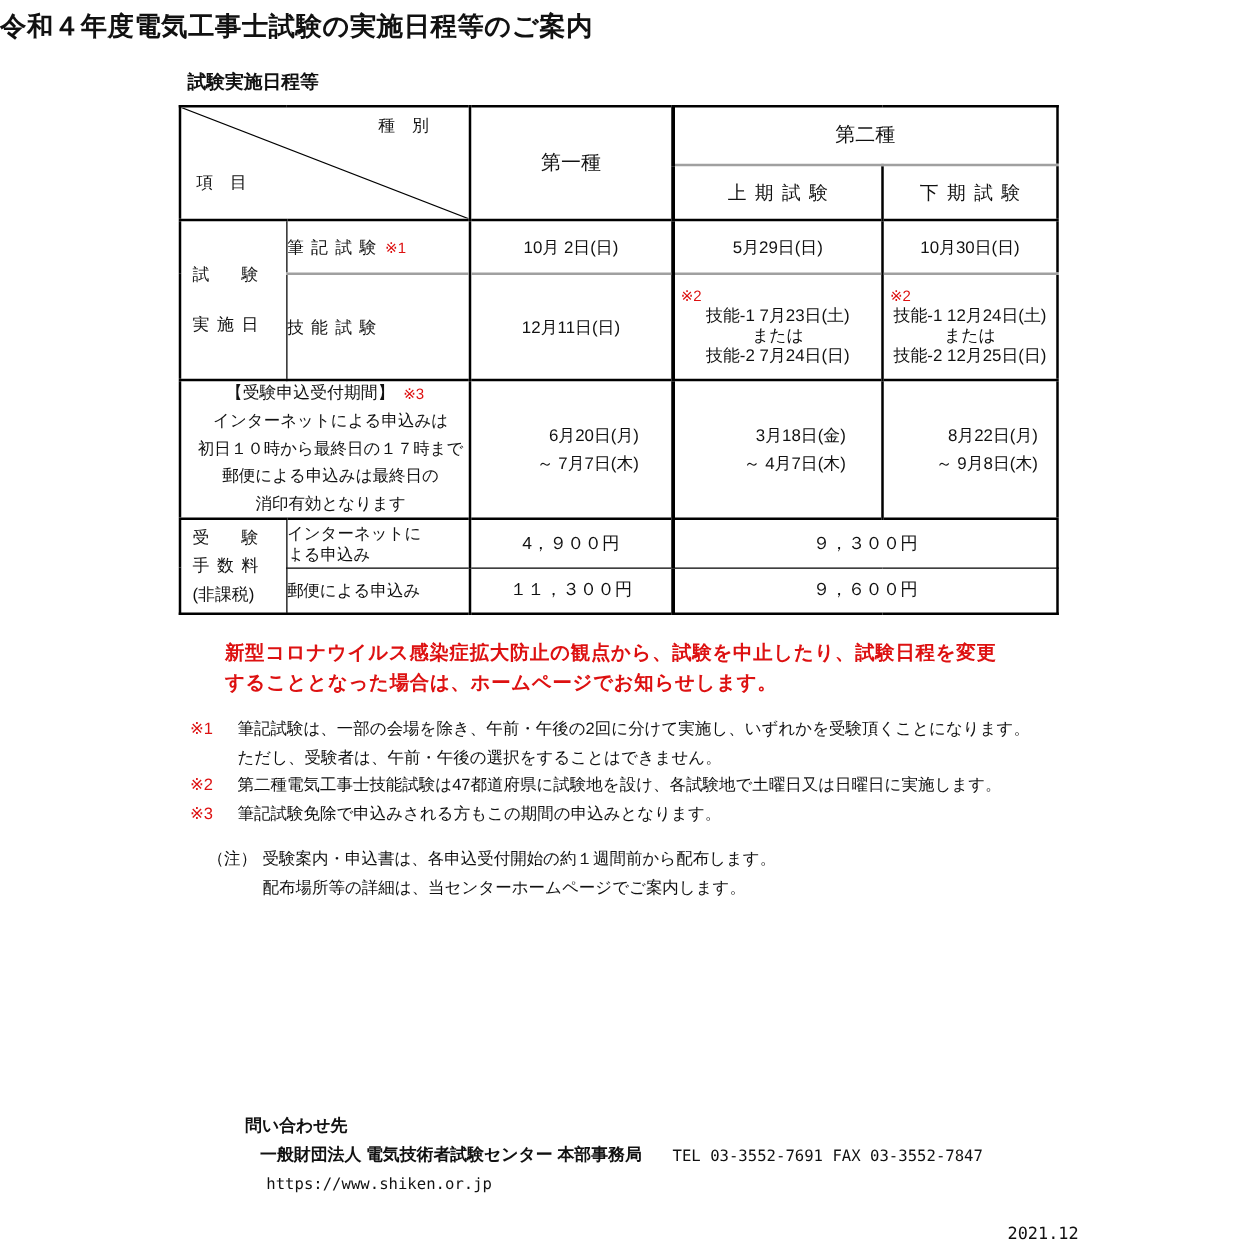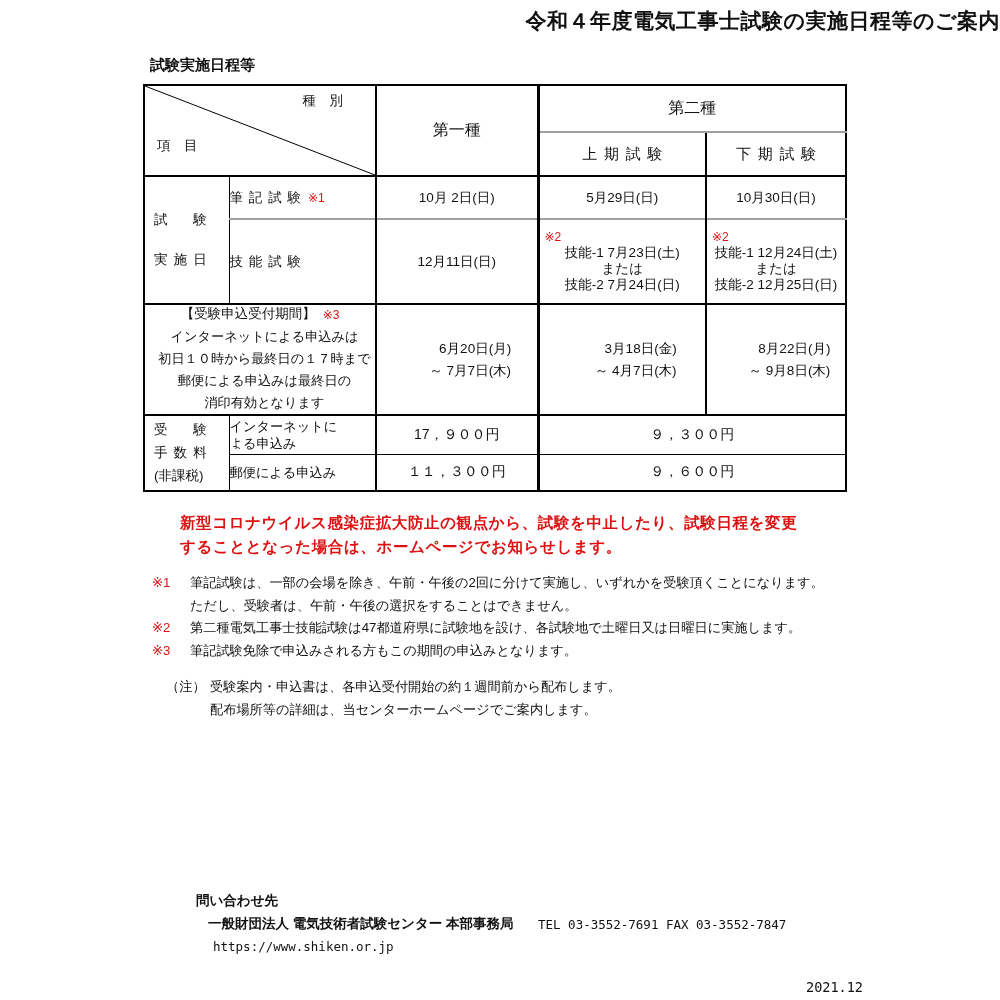--- a/index.html
+++ b/index.html
@@ -4,21 +4,21 @@
 <style>
   :root{
     --red:#dd1111;
     --grayline:#a0a0a0;
   }
   *{margin:0;padding:0;box-sizing:border-box;}
   html,body{width:1000px;height:1000px;background:#ffffff;
     font-family:"Liberation Sans","DejaVu Sans",sans-serif;color:#111;}
   .page{position:relative;width:1000px;height:1000px;overflow:hidden;background:#fff;}
 
-  .doc-title{position:absolute;left:0;right:0;top:7px;text-align:right;
+  .doc-title{position:absolute;left:0;right:0;top:7px;text-align:left;
     font-size:21px;font-weight:bold;letter-spacing:0.5px;}
   .section-heading{position:absolute;left:150px;top:56px;font-size:15px;font-weight:bold;}
 
   
   table.sched{position:absolute;left:143px;top:84px;border-collapse:collapse;
     table-layout:fixed;font-size:13.5px;border:2px solid #000;}
   table.sched td{border:1px solid #000;padding:0;vertical-align:middle;overflow:hidden;}
   .h47{height:47px}.h44{height:44px}.h43{height:43px}.h85{height:85px}
   .h110{height:110px}.h39{height:39px}.h37{height:37px}
   .bl2{border-left:2px solid #000 !important;}
@@ -180,21 +180,21 @@
       <tr class="h39">
         <td class="rowhead bt2" rowspan="2">
           <div class="rh-inner rh-fee">
             <span class="j2">受験</span>
             <span class="j2">手数料</span>
             <span>(非課税)</span>
           </div>
         </td>
         <td class="feelabel bt2">インターネットに
 よる申込み</td>
-        <td class="center fee bt2 bl2">17，９００円</td>
+        <td class="center fee bt2 bl2">4，９００円</td>
         <td class="center fee bt2 bl3" colspan="2">９，３００円</td>
       </tr>
       <tr class="h37">
         <td class="feelabel">郵便による申込み</td>
         <td class="center fee bl2">１１，３００円</td>
         <td class="center fee bl3" colspan="2">９，６００円</td>
       </tr>
     </tbody>
   </table>
 

